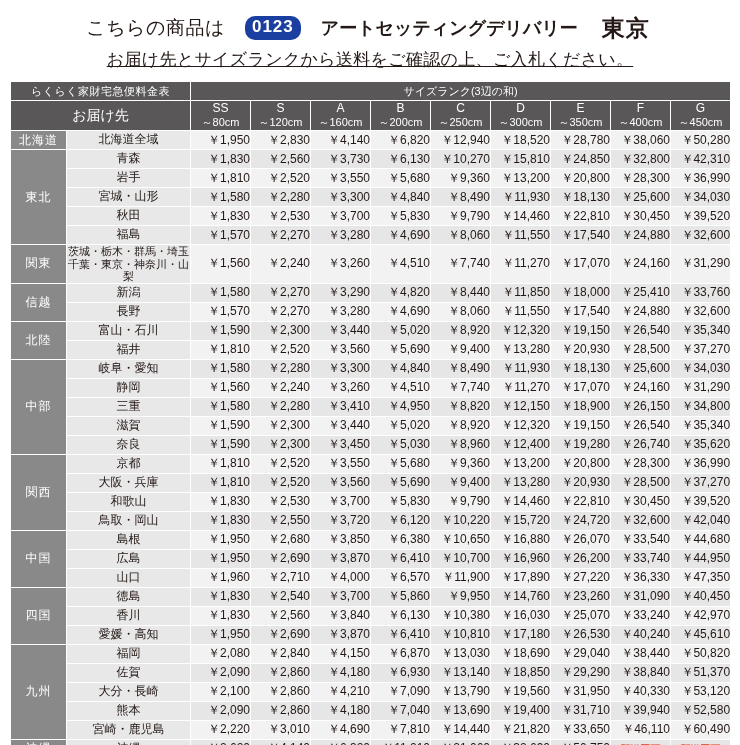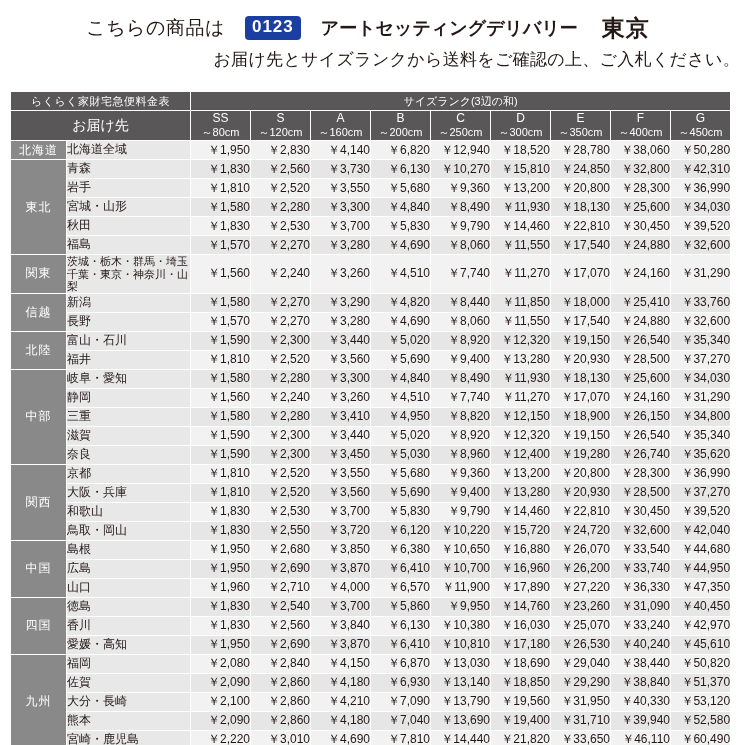--- a/index.html
+++ b/index.html
@@ -29,44 +29,45 @@
     font-size: 19px;
     letter-spacing: 0.5px;
     color: #231815;
   }
   .logo-badge {
     background: #1a3fa0;
     color: #ffffff;
     font-size: 17px;
     font-weight: bold;
     padding: 2px 7px 3px 7px;
-    border-radius: 4px;
+    border-radius: 10px;
     letter-spacing: 1px;
     line-height: 1.1;
   }
   .logo-name {
     font-size: 18px;
     font-weight: bold;
     letter-spacing: 0px;
     color: #231815;
   }
   .logo-city {
     font-size: 23px;
     font-weight: bold;
     letter-spacing: 1px;
     color: #231815;
     margin-left: 4px;
     margin-right: 4px;
   }
   .header-line2 {
-    text-align: right;
+    text-align: center;
     font-size: 17px;
     padding-top: 8px;
-    padding-bottom: 20px;
+    padding-bottom: 10px;
     letter-spacing: 0.3px;
+    text-decoration: underline;
   }
 
   
   table.fare {
     border-collapse: collapse;
     width: 720px;
     margin: 0 10px;
     table-layout: fixed;
   }
   table.fare td, table.fare th {
@@ -117,21 +118,21 @@
     text-align: center;
     letter-spacing: 1px;
     vertical-align: middle;
     width: 56px;
   }
   
   .dest {
     background: #e8e8e8;
     color: #231815;
     font-size: 12px;
-    text-align: left;
+    text-align: center;
     height: 19px;
     line-height: 1.15;
     vertical-align: middle;
     margin-top: 32px;
   }
   .dest.two-line { font-size: 11px; }
   .price {
     background: #f2f2f2;
     color: #231815;
     font-size: 12px;

